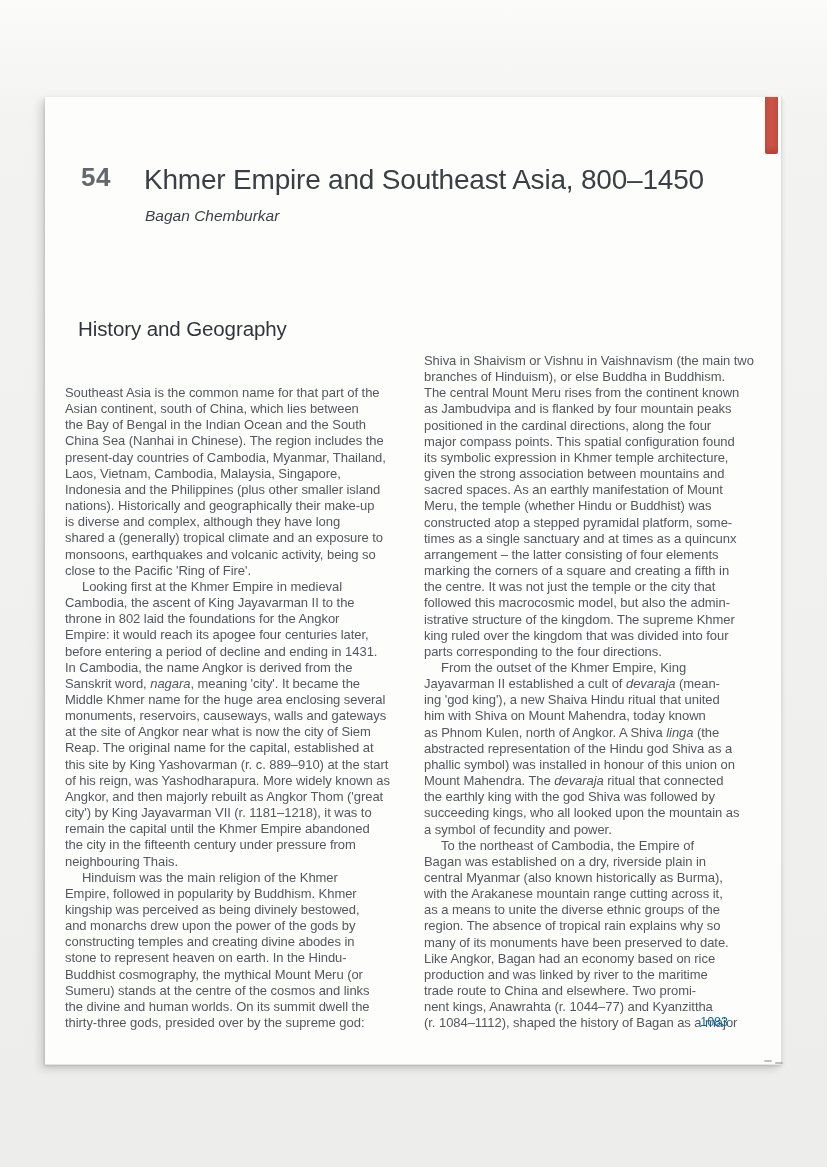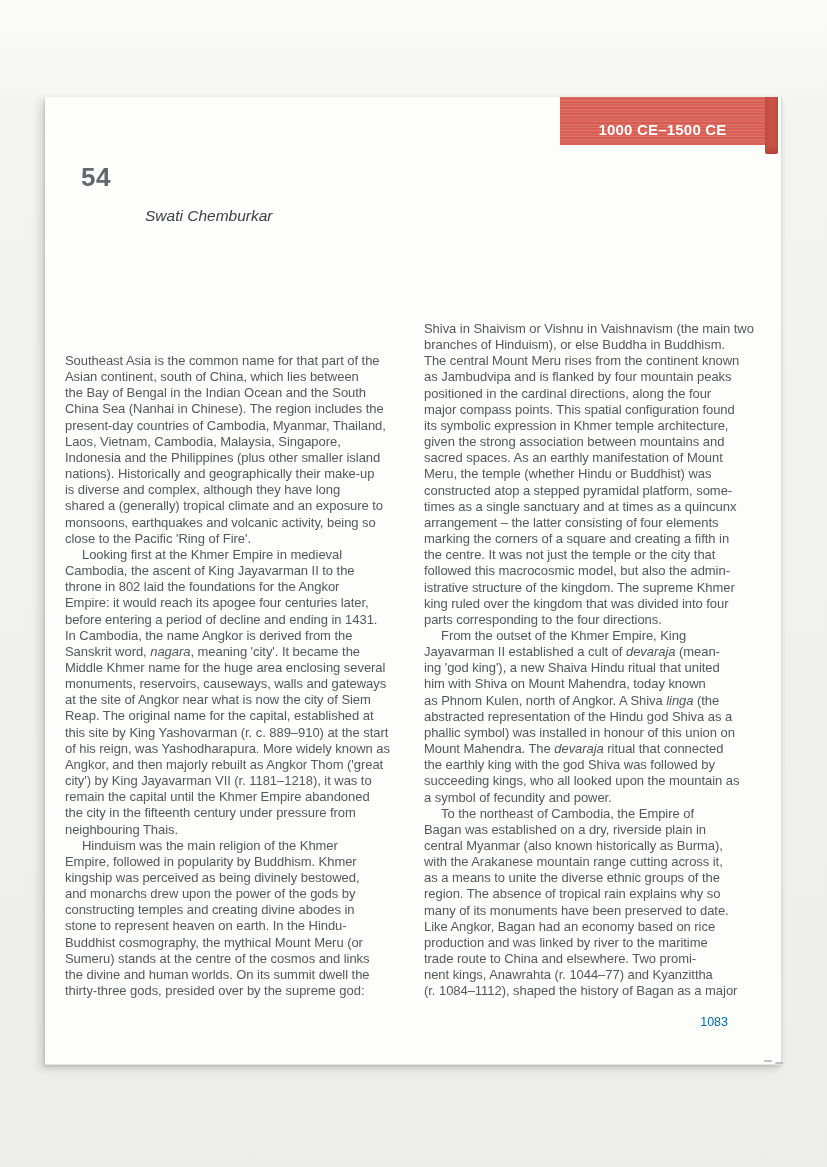--- a/index.html
+++ b/index.html
@@ -40,21 +40,21 @@
     font-size:28px;font-weight:400;color:#3b3f43;letter-spacing:-0.2px;white-space:nowrap;
   }
   .chapter-author{
     position:absolute;left:100px;top:110px;
     font-size:15.5px;font-style:italic;color:#3d4145;
   }
   .section-heading{
     position:absolute;left:33px;top:220px;
     font-size:20.5px;font-weight:400;color:#313539;letter-spacing:-0.1px;
   }
-  .col{position:absolute;width:336px;}
+  .col{position:absolute;width:336px;margin-top:32px;}
   .col-left{left:20px;top:256px;}
   .col-right{left:379px;top:224px;width:340px;}
   .col p{
     margin:0;font-size:13px;line-height:16.15px;color:#54585c;
     text-align:left;letter-spacing:-0.05px;
   }
   .col p.ind{text-indent:17px;}
   .col p em{}
   .page-number{
     position:absolute;left:555px;top:918px;width:128px;text-align:right;
@@ -65,28 +65,27 @@
   }
   .dash1{left:719px;top:963px;width:8px;}
   .dash2{left:730px;top:965px;width:8px;}
 </style>
 </head>
 <body>
 
 <div class="canvas">
   <div class="page">
 
-    <div class="era-banner" style="background-color: rgb(219, 97, 86);">
-      <span class="era-banner-label">1000 CE–1500 CE</span>
-    </div>
     <div class="banner-fold" style="background-color: rgb(202, 82, 71);"></div>
 
     <div class="chapter-num">54</div>
-    <div class="chapter-author">Swati Chemburkar</div>
+    <div class="chapter-title">Khmer Empire and Southeast Asia, 800–1450</div>
+    <div class="chapter-author">Bagan Chemburkar</div>
 
+    <div class="section-heading">History and Geography</div>
 
     <div class="col col-left">
         <p class="">Southeast Asia is the common name for that part of the<br>Asian continent, south of China, which lies between<br>the Bay of Bengal in the Indian Ocean and the South<br>China Sea (Nanhai in Chinese). The region includes the<br>present-day countries of Cambodia, Myanmar, Thailand,<br>Laos, Vietnam, Cambodia, Malaysia, Singapore,<br>Indonesia and the Philippines (plus other smaller island<br>nations). Historically and geographically their make-up<br>is diverse and complex, although they have long<br>shared a (generally) tropical climate and an exposure to<br>monsoons, earthquakes and volcanic activity, being so<br>close to the Pacific 'Ring of Fire'.</p>
         <p class="ind">Looking first at the Khmer Empire in medieval<br>Cambodia, the ascent of King Jayavarman II to the<br>throne in 802 laid the foundations for the Angkor<br>Empire: it would reach its apogee four centuries later,<br>before entering a period of decline and ending in 1431.<br>In Cambodia, the name Angkor is derived from the<br>Sanskrit word, <em>nagara</em>, meaning 'city'. It became the<br>Middle Khmer name for the huge area enclosing several<br>monuments, reservoirs, causeways, walls and gateways<br>at the site of Angkor near what is now the city of Siem<br>Reap. The original name for the capital, established at<br>this site by King Yashovarman (r. c. 889–910) at the start<br>of his reign, was Yashodharapura. More widely known as<br>Angkor, and then majorly rebuilt as Angkor Thom ('great<br>city') by King Jayavarman VII (r. 1181–1218), it was to<br>remain the capital until the Khmer Empire abandoned<br>the city in the fifteenth century under pressure from<br>neighbouring Thais.</p>
         <p class="ind">Hinduism was the main religion of the Khmer<br>Empire, followed in popularity by Buddhism. Khmer<br>kingship was perceived as being divinely bestowed,<br>and monarchs drew upon the power of the gods by<br>constructing temples and creating divine abodes in<br>stone to represent heaven on earth. In the Hindu-<br>Buddhist cosmography, the mythical Mount Meru (or<br>Sumeru) stands at the centre of the cosmos and links<br>the divine and human worlds. On its summit dwell the<br>thirty-three gods, presided over by the supreme god:</p>
       </div>
     <div class="col col-right">
         <p class="">Shiva in Shaivism or Vishnu in Vaishnavism (the main two<br>branches of Hinduism), or else Buddha in Buddhism.<br>The central Mount Meru rises from the continent known<br>as Jambudvipa and is flanked by four mountain peaks<br>positioned in the cardinal directions, along the four<br>major compass points. This spatial configuration found<br>its symbolic expression in Khmer temple architecture,<br>given the strong association between mountains and<br>sacred spaces. As an earthly manifestation of Mount<br>Meru, the temple (whether Hindu or Buddhist) was<br>constructed atop a stepped pyramidal platform, some-<br>times as a single sanctuary and at times as a quincunx<br>arrangement – the latter consisting of four elements<br>marking the corners of a square and creating a fifth in<br>the centre. It was not just the temple or the city that<br>followed this macrocosmic model, but also the admin-<br>istrative structure of the kingdom. The supreme Khmer<br>king ruled over the kingdom that was divided into four<br>parts corresponding to the four directions.</p>
         <p class="ind">From the outset of the Khmer Empire, King<br>Jayavarman II established a cult of <em>devaraja</em> (mean-<br>ing 'god king'), a new Shaiva Hindu ritual that united<br>him with Shiva on Mount Mahendra, today known<br>as Phnom Kulen, north of Angkor. A Shiva <em>linga</em> (the<br>abstracted representation of the Hindu god Shiva as a<br>phallic symbol) was installed in honour of this union on<br>Mount Mahendra. The <em>devaraja</em> ritual that connected<br>the earthly king with the god Shiva was followed by<br>succeeding kings, who all looked upon the mountain as<br>a symbol of fecundity and power.</p>
         <p class="ind">To the northeast of Cambodia, the Empire of<br>Bagan was established on a dry, riverside plain in<br>central Myanmar (also known historically as Burma),<br>with the Arakanese mountain range cutting across it,<br>as a means to unite the diverse ethnic groups of the<br>region. The absence of tropical rain explains why so<br>many of its monuments have been preserved to date.<br>Like Angkor, Bagan had an economy based on rice<br>production and was linked by river to the maritime<br>trade route to China and elsewhere. Two promi-<br>nent kings, Anawrahta (r. 1044–77) and Kyanzittha<br>(r. 1084–1112), shaped the history of Bagan as a major</p>

